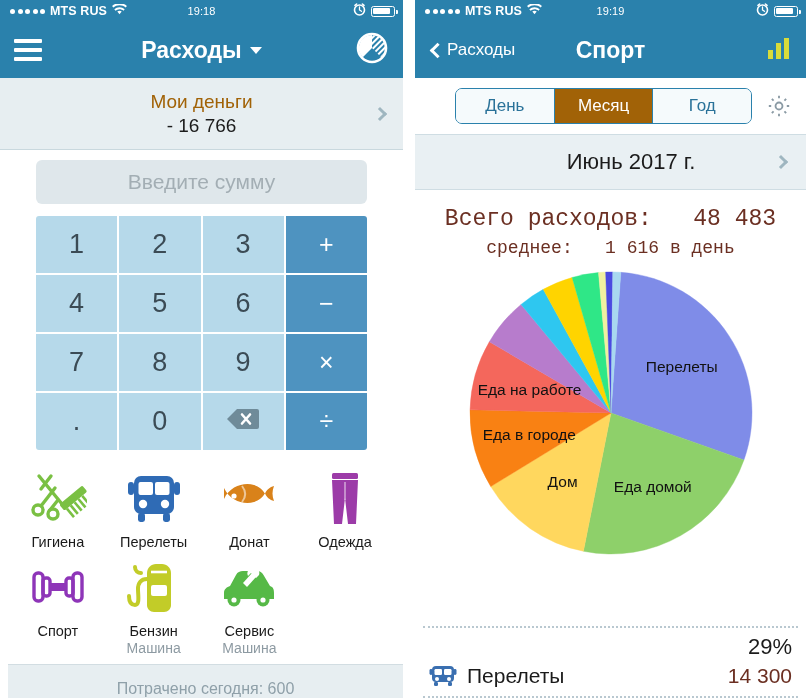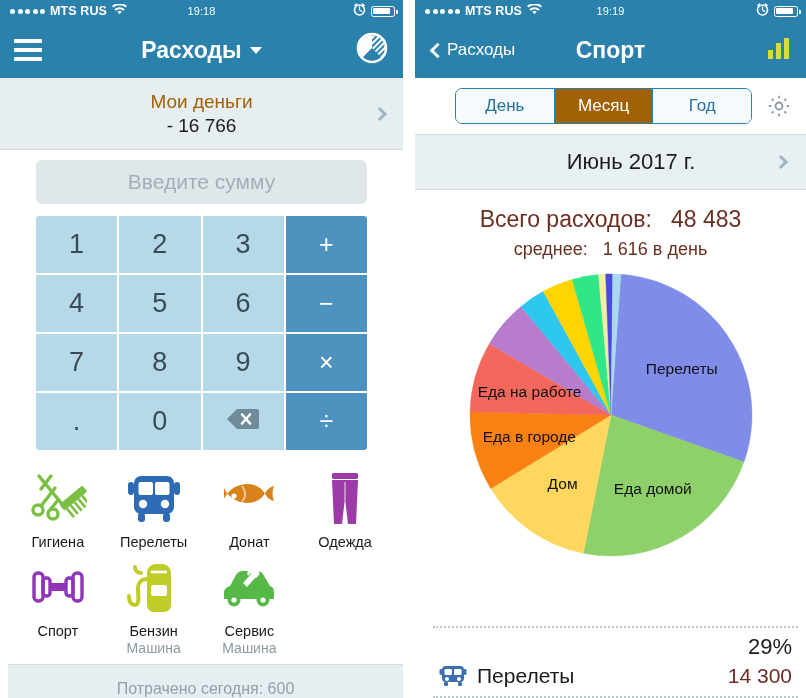--- a/index.html
+++ b/index.html
@@ -101,27 +101,27 @@
      font-size: 17px; color:#2a7299; background:#f5fafc; cursor:pointer; }
   .seg + .seg { border-left: 1.6px solid #2a81ac; }
   .seg.active { background:#a16207; color:#fff; }
   .gear { width: 26px; height:26px; flex:none; cursor:pointer; }
 
   .month-row { height: 56px; background:#e9f0f3; border-top:1px solid #cfdde3; border-bottom:1px solid #cfdde3;
      display:flex; align-items:center; justify-content:center; position:relative;padding-left:41px; }
   .month-label { font-size: 22px; color:#1b1b1b; }
   .month-row .chev-right { right: 20px; border-color:#9fb6c0; }
 
-  .totals { text-align:center; padding-top: 16px; }
+  .totals { text-align:center; padding-top: 16px; font-family: Liberation Mono, monospace; }
   .total-main { font-size: 23px; color:#6b2f22; }
   .total-sub { font-size: 18px; color:#6b2f22; margin-top: 6px; }
 
   .piewrap { display:flex; justify-content:center; margin-top: 10px; }
 
-  .legend { position:absolute; left:10px; right:0; bottom:0; }
+  .legend { position:absolute; left:0; right:0; bottom:0; }
   .legend-sep { height:1px; border-top: 2px dotted #b9c8d0; margin: 0 8px; }
   .legend-row { padding: 6px 14px 8px 14px; }
   .legend-top { display:flex; align-items:center; gap: 10px; }
   .legend-bar-bg { flex:1; height: 14px; background:transparent; }
   .legend-bar { height: 14px; background:#8a9ae8; border-radius: 1px; }
   .legend-pct { font-size: 22px; color:#1b1b1b; width: 66px; text-align:right; }
   .legend-bottom { display:flex; align-items:center; gap: 10px; margin-top: 4px; }
   .legend-name { font-size: 21px; color:#1b1b1b; }
   .legend-amt { margin-left:auto; font-size: 21px; color:#6b2f22; }
   .legend-icon { width: 28px; height: 24px; flex:none; }

